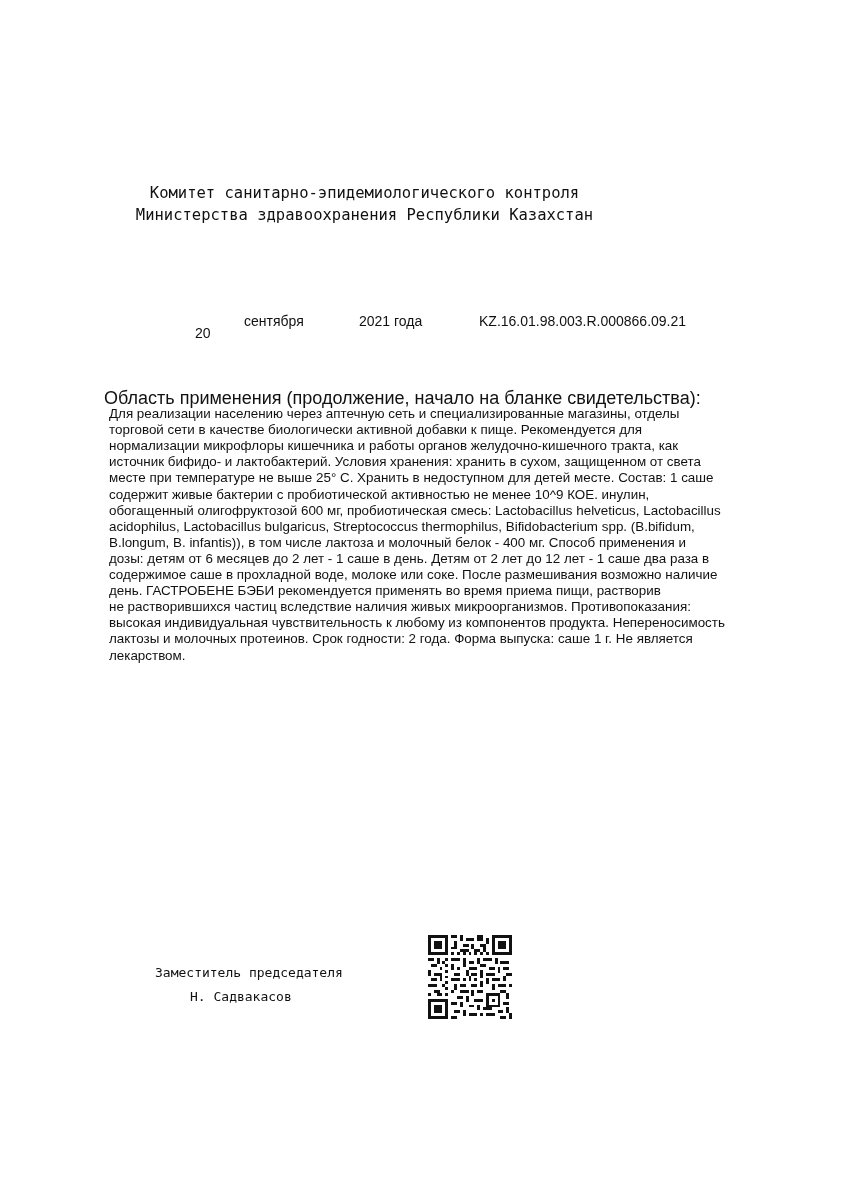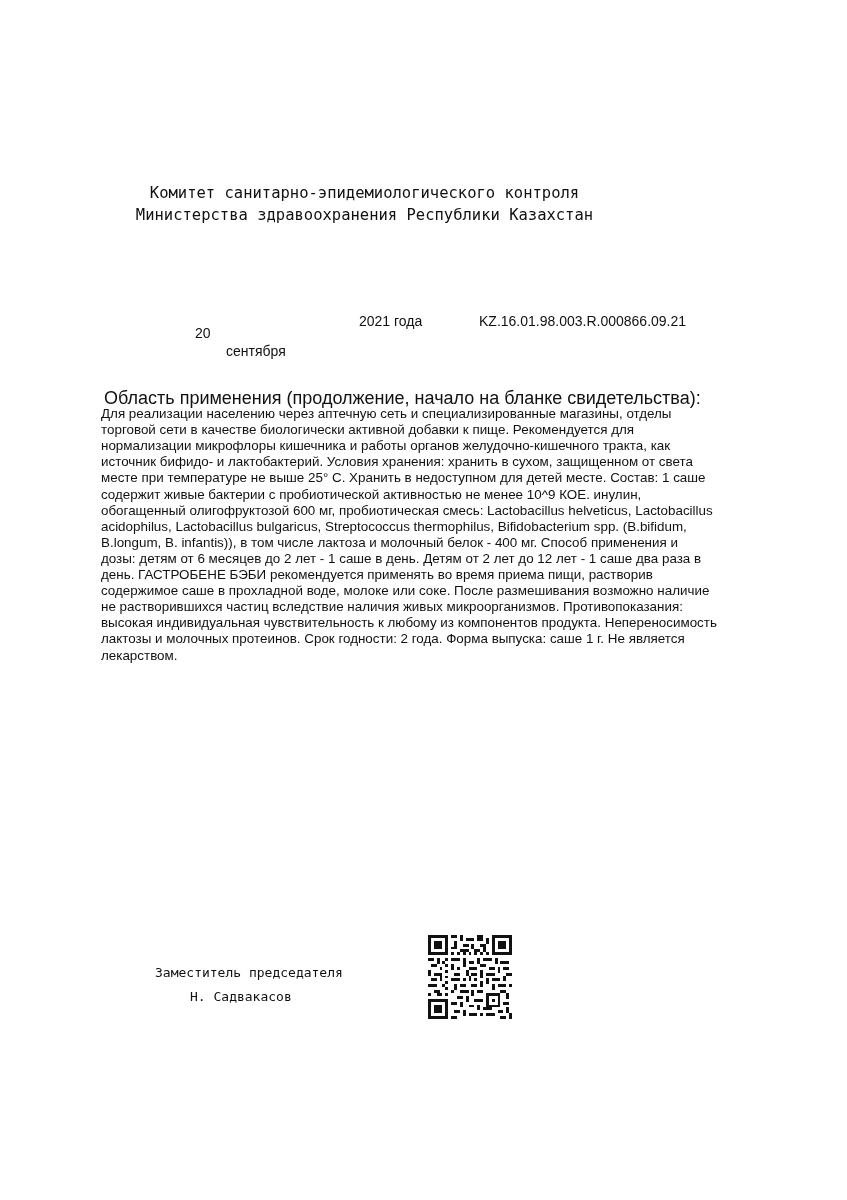--- a/index.html
+++ b/index.html
@@ -4,51 +4,51 @@
 <style>
   html, body { margin:0; padding:0; background:#ffffff; }
   body { width:847px; height:1200px; position:relative; overflow:hidden; color:#111; }
   .header { position:absolute; left:0; width:729px; top:182px; text-align:center;
     font-family:"DejaVu Sans Mono", monospace; font-size:15.5px; line-height:22px; color:#111; }
   .header div { white-space:nowrap; }
   .meta { position:absolute; top:313px; font-family:"Liberation Sans", sans-serif; font-size:14px; color:#111; white-space:nowrap; }
   .body-block { position:absolute; left:101px; top:390px; width:670px;
     font-family:"Liberation Sans", sans-serif; font-size:13.4px; line-height:16.1px; color:#111; }
   .section-title { font-weight:normal; padding-left:3px; font-size:18px; }
-  .body-line { white-space:nowrap; }
+  .body-line { white-space:nowrap;margin-left:8px; }
   .sig { position:absolute; font-family:"DejaVu Sans Mono", monospace; font-size:13px; color:#111; white-space:nowrap; }
   .qr { position:absolute; left:428px; top:935px; width:84px; height:84px; }
 </style>
 </head>
 <body>
 
 <div class="header">
   <div>Комитет санитарно-эпидемиологического контроля</div>
   <div>Министерства здравоохранения Республики Казахстан</div>
 </div>
 
 <span class="meta" style="left:195px;margin-top:12px;">20</span>
-<span class="meta" style="left:226px;margin-top:30px;">сентября</span>
+<span class="meta" style="left:244px;">сентября</span>
 <span class="meta" style="left:359px;">2021 года</span>
 <span class="meta" style="left:479px;">KZ.16.01.98.003.R.000866.09.21</span>
 
 <div class="body-block">
   <div class="section-title">Область применения (продолжение, начало на бланке свидетельства):</div>
   <div class="body-line">Для реализации населению через аптечную сеть и специализированные магазины, отделы</div>
   <div class="body-line">торговой сети в качестве биологически активной добавки к пище. Рекомендуется для</div>
   <div class="body-line">нормализации микрофлоры кишечника и работы органов желудочно-кишечного тракта, как</div>
   <div class="body-line">источник бифидо- и лактобактерий. Условия хранения: хранить в сухом, защищенном от света</div>
   <div class="body-line">месте при температуре не выше 25° С. Хранить в недоступном для детей месте. Состав: 1 саше</div>
   <div class="body-line">содержит живые бактерии с пробиотической активностью не менее 10^9 КОЕ.  инулин,</div>
   <div class="body-line">обогащенный олигофруктозой 600 мг, пробиотическая смесь: Lactobacillus helveticus, Lactobacillus</div>
   <div class="body-line">acidophilus, Lactobacillus  bulgaricus, Streptococcus thermophilus, Bifidobacterium spp. (B.bifidum,</div>
   <div class="body-line">B.longum, B. infantis)), в том числе лактоза и молочный белок  - 400 мг. Способ применения и</div>
   <div class="body-line">дозы: детям от 6 месяцев до 2 лет - 1 саше в день. Детям от 2 лет до 12 лет  - 1 саше два раза в</div>
+  <div class="body-line">содержимое саше в прохладной воде, молоке или соке. После размешивания возможно наличие</div>
   <div class="body-line">день. ГАСТРОБЕНЕ БЭБИ рекомендуется применять во время приема пищи, растворив</div>
-  <div class="body-line">содержимое саше в прохладной воде, молоке или соке. После размешивания возможно наличие</div>
   <div class="body-line">не растворившихся частиц вследствие наличия живых микроорганизмов. Противопоказания:</div>
   <div class="body-line">высокая индивидуальная чувствительность к любому из компонентов продукта. Непереносимость</div>
   <div class="body-line">лактозы и молочных протеинов. Срок годности: 2 года. Форма выпуска: саше 1 г. Не является</div>
   <div class="body-line">лекарством.</div>
 </div>
 
 <span class="sig" style="left:155px; top:965px;">Заместитель председателя</span>
 <span class="sig" style="left:190px; top:989px;">Н. Садвакасов</span>
 
 <div class="qr">

